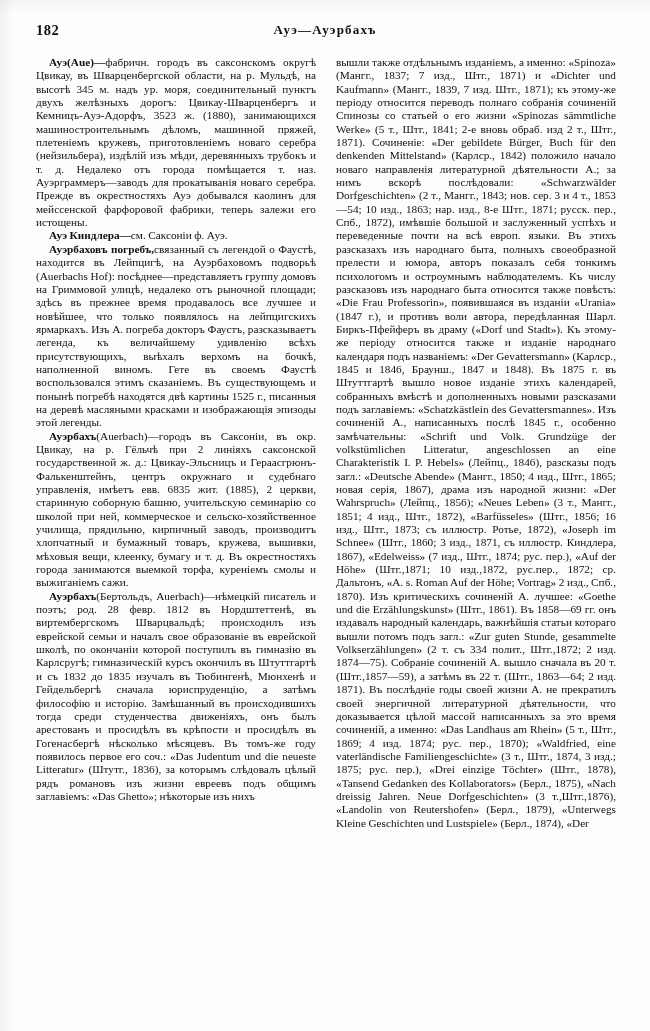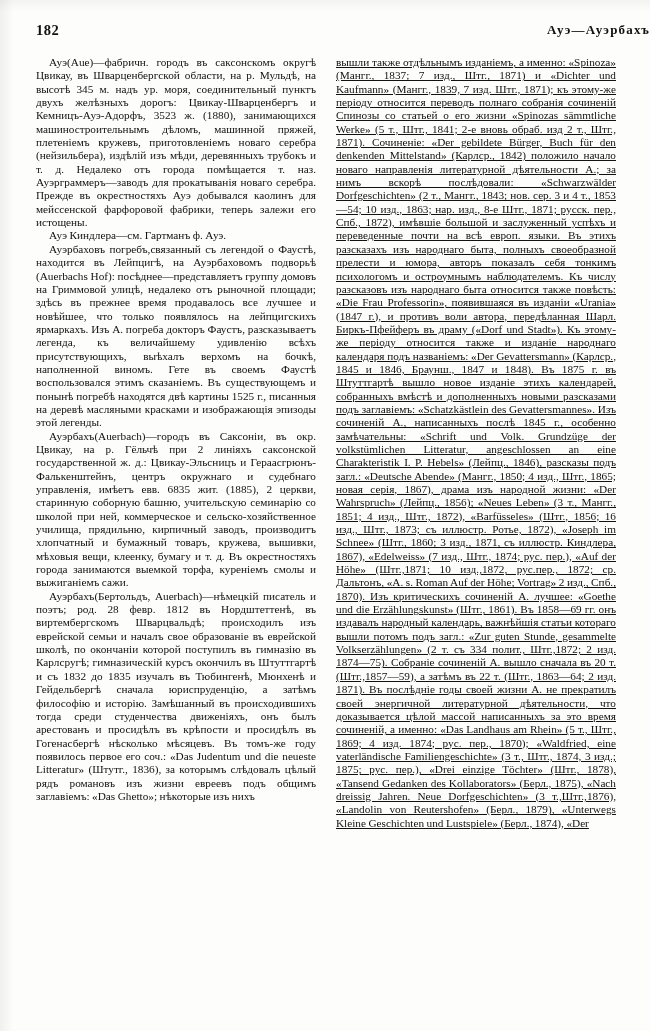--- a/index.html
+++ b/index.html
@@ -35,21 +35,21 @@
     top: 0;
     font-size: 14.5px;
     font-weight: bold;
     letter-spacing: 0.5px;
   }
   .running-title {
     position: absolute;
     left: 0;
     top: 0;
     width: 650px;
-    text-align: right;
+    text-align: center;
     font-size: 13px;
     font-weight: bold;
     letter-spacing: 1.2px;
   }
   .columns {
     position: absolute;
     left: 0;
     top: 56px;
     width: 650px;
     height: 960px;
@@ -66,23 +66,23 @@
   .para {
     font-size: 11.25px;
     line-height: 13.35px;
     text-align: justify;
     text-justify: inter-word;
     margin: 0;
     text-indent: 13px;
     hyphens: manual;
     word-spacing: -0.3px;
   }
-  .para.noindent { text-indent: 0; text-decoration: underline; }
+  .para.noindent { text-indent: 0; }
   .entry {
-    font-weight: normal;
+    font-weight: bold;
   }
   
   .edge-left {
     position: absolute;
     left: 0; top: 0;
     width: 14px; height: 1031px;
     background: linear-gradient(to right, rgba(0,0,0,0.05), rgba(0,0,0,0));
   }
   .edge-top {
     position: absolute;
@@ -103,21 +103,21 @@
     <div class="running-title">Ауэ—Ауэрбахъ</div>
   </div>
 
   <div class="columns">
 
     <div class="col col-left">
       <p class="para">
         <span class="entry">Ауэ(Aue)—</span><span>фабричн. городъ въ саксонскомъ округѣ Цвикау, въ Шварценбергской области, на р. Мульдѣ, на высотѣ 345 м. надъ ур. моря, соединительный пунктъ двухъ желѣзныхъ дорогъ: Цвикау-Шварценбергъ и Кемницъ-Ауэ-Адорфъ, 3523 ж. (1880), занимающихся машиностроительнымъ дѣломъ, машинной пряжей, плетеніемъ кружевъ, приготовленіемъ новаго серебра (нейзильбера), издѣлій изъ мѣди, деревянныхъ трубокъ и т. д. Недалеко отъ города помѣщается т. наз. Ауэрграммеръ—заводъ для прокатыванія новаго серебра. Прежде въ окрестностяхъ Ауэ добывался каолинъ для мейссенской фарфоровой фабрики, теперь залежи его истощены.</span>
       </p>
       <p class="para">
-        <span class="entry">Ауэ Киндлера—</span><span>см. Гартманъ ф. Ауэ.</span>
+        <span class="entry">Ауэ Киндлера—</span><span>см. Саксоніи ф. Ауэ.</span>
       </p>
       <p class="para">
         <span class="entry">Ауэрбаховъ погребъ,</span><span>связанный съ легендой о Фаустѣ, находится въ Лейпцигѣ, на Ауэрбаховомъ подворьѣ (Auerbachs Hof): посѣднее—представляетъ группу домовъ на Гриммовой улицѣ, недалеко отъ рыночной площади; здѣсь въ прежнее время продавалось все лучшее и новѣйшее, что только появлялось на лейпцигскихъ ярмаркахъ. Изъ А. погреба докторъ Фаустъ, разсказываетъ легенда, къ величайшему удивленію всѣхъ присутствующихъ, выѣхалъ верхомъ на бочкѣ, наполненной виномъ. Гете въ своемъ Фаустѣ воспользовался этимъ сказаніемъ. Въ существующемъ и понынѣ погребѣ находятся двѣ картины 1525 г., писанныя на деревѣ масляными красками и изображающія эпизоды этой легенды.</span>
       </p>
       <p class="para">
         <span class="entry">Ауэрбахъ</span><span>(Auerbach)—городъ въ Саксоніи, въ окр. Цвикау, на р. Гёльчѣ при 2 линіяхъ саксонской государственной ж. д.: Цвикау-Эльсницъ и Гераасгрюнъ-Фалькенштейнъ, центръ окружнаго и судебнаго управленія, имѣетъ евв. 6835 жит. (1885), 2 церкви, старинную соборную башню, учительскую семинарію со школой при ней, коммерческое и сельско-хозяйственное училища, прядильню, кирпичный заводъ, производитъ хлопчатный и бумажный товаръ, кружева, вышивки, мѣховыя вещи, клеенку, бумагу и т. д. Въ окрестностяхъ города занимаются выемкой торфа, куреніемъ смолы и выжиганіемъ сажи.</span>
       </p>
       <p class="para">
         <span class="entry">Ауэрбахъ</span><span>(Бертольдъ, Auerbach)—нѣмецкій писатель и поэтъ; род. 28 февр. 1812 въ Нордштеттенѣ, въ виртембергскомъ Шварцвальдѣ; происходилъ изъ еврейской семьи и началъ свое образованіе въ еврейской школѣ, по окончаніи которой поступилъ въ гимназію въ Карлсругѣ; гимназическій курсъ окончилъ въ Штуттгартѣ и съ 1832 до 1835 изучалъ въ Тюбингенѣ, Мюнхенѣ и Гейдельбергѣ сначала юриспруденцію, а затѣмъ философію и исторію. Замѣшанный въ происходившихъ тогда среди студенчества движеніяхъ, онъ былъ арестованъ и просидѣлъ въ крѣпости и просидѣлъ въ Гогенасбергѣ нѣсколько мѣсяцевъ. Въ томъ-же году появилось первое его соч.: «Das Judentum und die neueste Litteratur» (Штутг., 1836), за которымъ слѣдовалъ цѣлый рядъ романовъ изъ жизни евреевъ подъ общимъ заглавіемъ: «Das Ghetto»; нѣкоторые изъ нихъ</span>
       </p>

